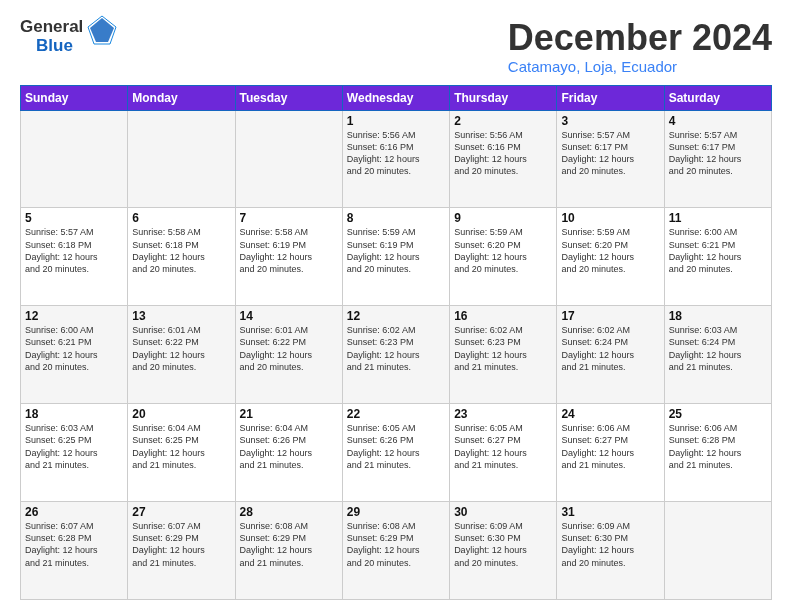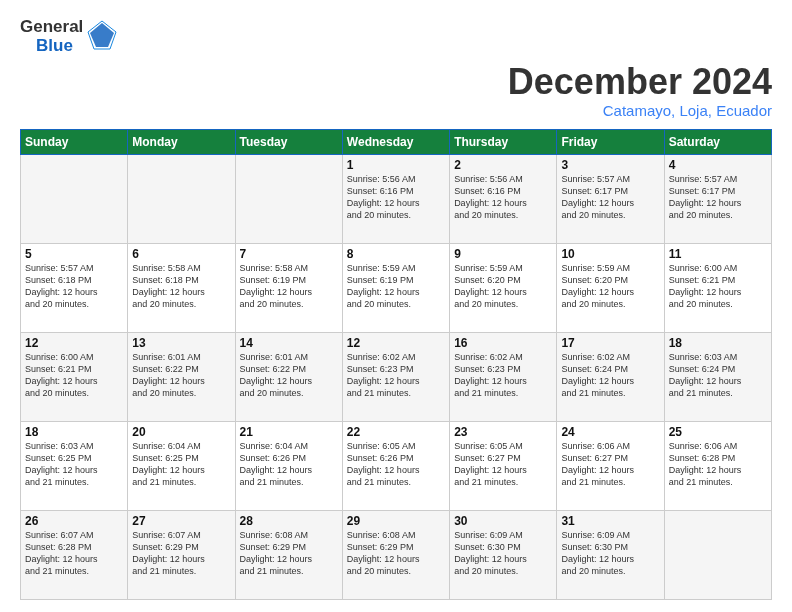--- a/index.html
+++ b/index.html
@@ -18,46 +18,44 @@
       flex-direction: column;
     }
     .header {
       display: flex;
       justify-content: space-between;
       align-items: flex-start;
       margin-bottom: 10px;
     }
     .logo {
       display: flex;
-      align-items: center;
       gap: 0;
     }
     .title-block {
-      text-align: right;
-      margin-top: 44px;
+      text-align: left;
     }
     .month-title {
       font-size: 36px;
       font-weight: bold;
       color: #333;
       line-height: 1.1;
     }
     .subtitle {
       font-size: 15px;
       color: #3b82f6;
     }
     .calendar {
       flex: 1;
       border: 1px solid #ccc;
       border-collapse: collapse;
       width: 100%;
       table-layout: fixed;
     }
     .calendar th {
-      background: #15803d;
+      background: #6d28d9;
       color: #fff;
       font-size: 12px;
       font-weight: bold;
       padding: 5px 4px;
       text-align: left;
       border: 1px solid #1565c0;
     }
     .calendar td {
       vertical-align: top;
       border: 1px solid #ccc;

